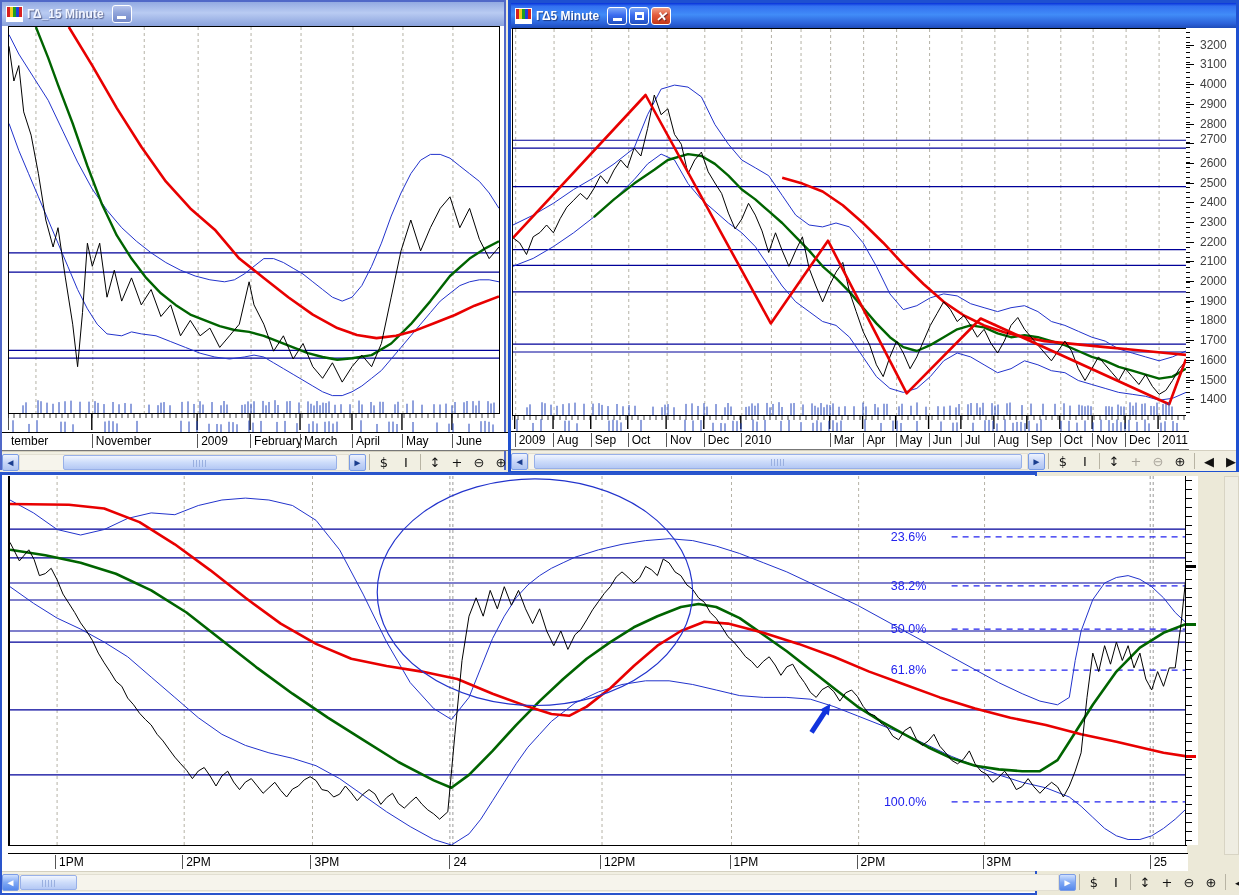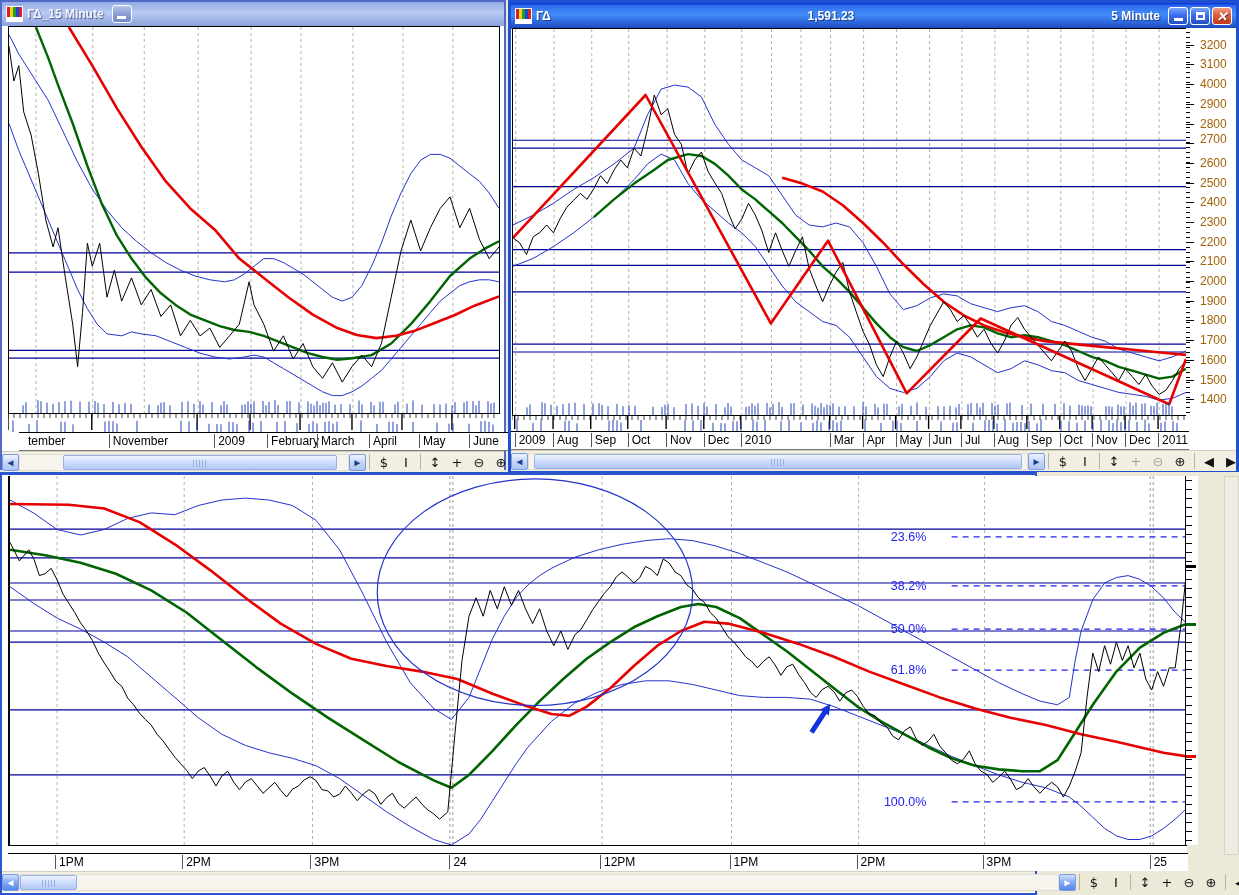--- a/index.html
+++ b/index.html
@@ -34,28 +34,28 @@
   #plot-left{left:6px;top:24px;width:490px;height:386px;border:1px solid #000;}
   #plot-right{left:1px;top:25px;width:673px;height:386px;border:1px solid #000;}
   #plot-bottom{left:6px;top:1px;width:1177px;height:369px;border-left:2px solid #000;border-bottom:1px solid #000;}
   
   .axisrow{position:absolute;background:#fff;}
   #axisrow-left{left:6px;top:412px;width:490px;height:18px;}
   #axisrow-right{left:1px;top:413px;width:673px;height:15px;}
   #axisrow-bottom{left:8px;top:371px;width:1177px;height:7px;}
   
   .labelrow{position:absolute;background:#fff;border-top:1px solid #000;border-bottom:1px solid #777;height:17px;overflow:hidden;}
-  #labelrow-left{left:17px;top:430px;width:532px;}
+  #labelrow-left{left:0;top:430px;width:532px;}
   #labelrow-right{left:0;top:428px;width:678px;}
   #labelrow-bottom{left:6px;top:378px;width:1180px;border-bottom:none;}
   .xlab{position:absolute;top:1px;font-size:12px;color:#000;padding-left:3px;white-space:nowrap;}
   .xlab.sep{border-left:1px solid #555;}
   
   #yaxis-right{position:absolute;left:675px;top:25px;width:50px;height:388px;background:#fff;}
-  #yaxis-right .ylab{position:absolute;left:14px;font-size:12px;color:#a16207;}
+  #yaxis-right .ylab{position:absolute;left:14px;font-size:12px;color:#404040;}
   .ytickstrip{position:absolute;left:0;top:0;width:7px;height:100%;
      background:repeating-linear-gradient(180deg,transparent 0 4px,#000 4px 5px);width:4px;}
   .ymajtick{position:absolute;left:0;width:8px;height:1px;background:#000;}
   #raxis-bottom{position:absolute;left:1183px;top:1px;width:12px;height:369px;background:#fff;border-left:1px solid #000;}
   #raxis-bottom .rtick{position:absolute;left:0;width:6px;height:1px;background:#000;}
   .lastmark{position:absolute;left:0;width:10px;height:3px;}
   #vscroll-bottom{position:absolute;left:1222px;top:1px;width:13px;height:377px;background:#efede2;border:1px solid #d8d4c4;}
   
   .scrollrow{position:absolute;left:0;right:0;height:20px;background:#f1efe2;display:flex;align-items:center;border-top:1px solid #d4d0c0;}
   #scroll-left{top:449px;}
@@ -355,21 +355,20 @@
         <div class="tool-btn">+</div>
         <div class="tool-btn">⊖</div>
         <div class="tool-btn">⊕</div>
       </div>
   </div>
 
   <div class="window" id="win-right">
     <div class="titlebar active">
       <span class="win-icon"></span>
       <span class="win-title">ΓΔ</span>
-      <span class="win-value">1,591.23</span>
       <span class="win-tf">5 Minute</span>
       <span class="tb-btn minb">
           <i class="glyph-min"></i>
         </span>
       <span class="tb-btn maxb">
           <i class="glyph-max"></i>
         </span>
       <span class="tb-btn closeb">
           <i class="glyph-close">✕</i>
         </span>

